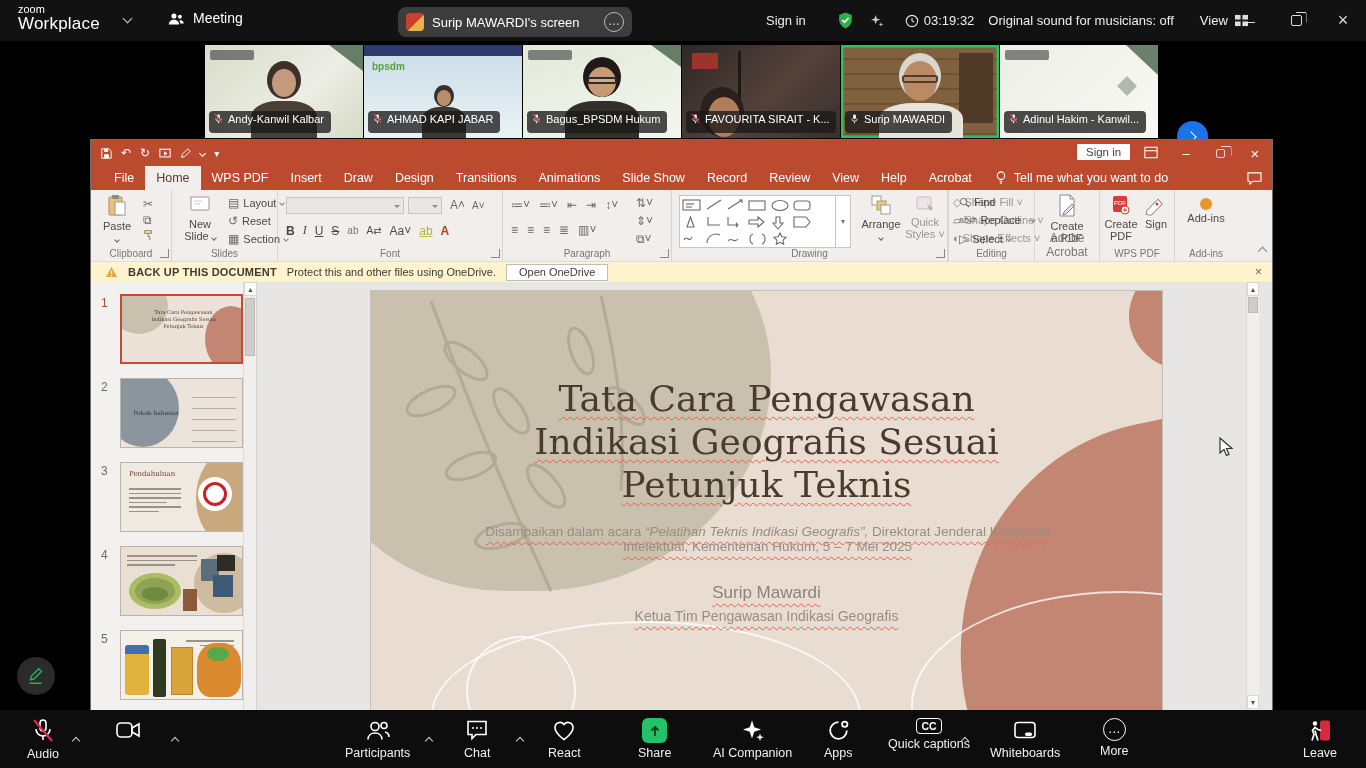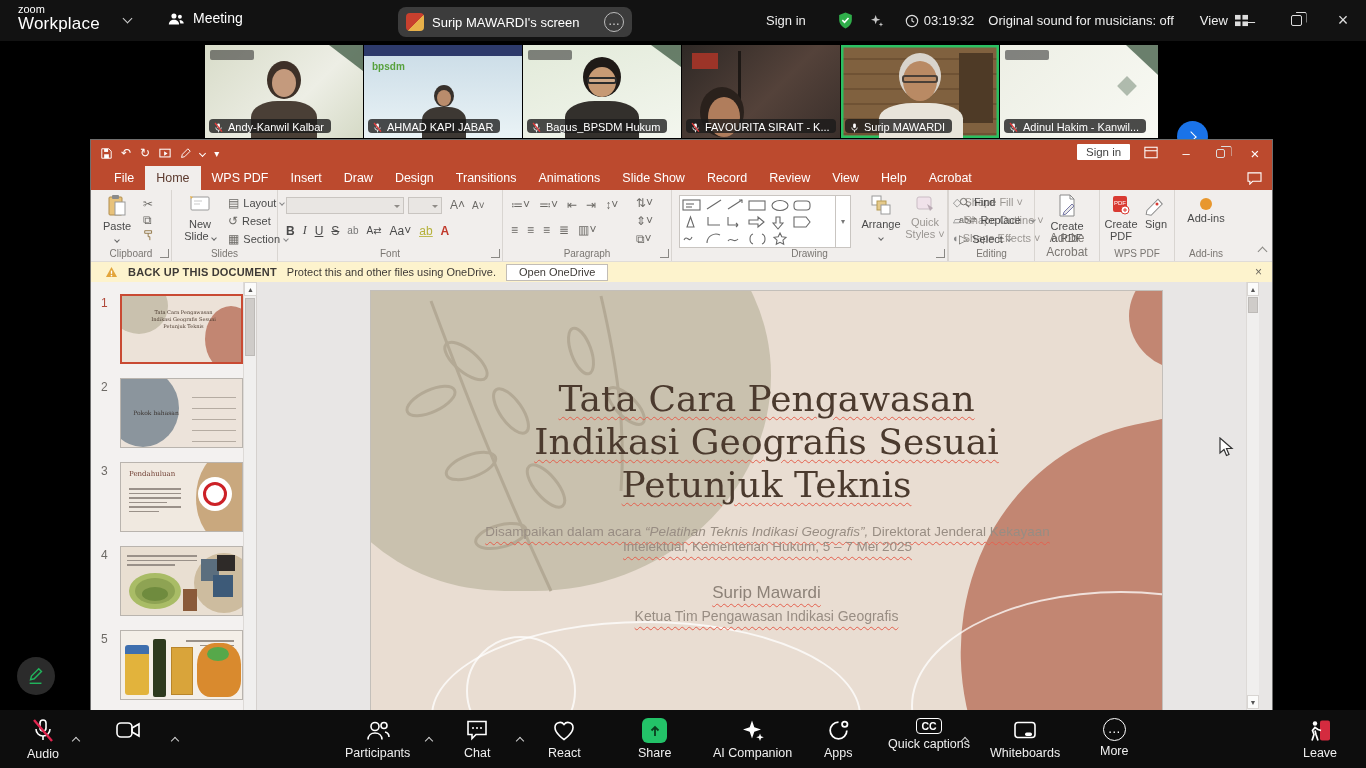--- a/index.html
+++ b/index.html
@@ -19,21 +19,21 @@
   .pill .ptext { font-size:13px; color:#fff; white-space:nowrap; }
   .pill .dots { margin-left:auto; width:20px; height:20px; border:1.3px solid #bbb; border-radius:50%; color:#ddd; font-size:12px; text-align:center; line-height:17px; }
   .tright { position:absolute; top:0; left:740px; height:41px; display:flex; align-items:center; gap:14px; font-size:13px; color:#eee; }
   .winbtn { width:30px; height:41px; display:flex; align-items:center; justify-content:center; color:#ddd; font-size:15px; }
   .restore-box { width:11px; height:11px; border:1.3px solid #ddd; border-radius:2px; position:relative; }
   .restore-box:before { content:""; position:absolute; left:2px; top:-4px; width:11px; height:11px; border:1.3px solid #ddd; border-radius:2px; clip-path:polygon(20% 0,100% 0,100% 80%,80% 80%,80% 20%,20% 20%); }
 
   
   .strip { position:absolute; left:0; top:45px; width:1366px; height:93px; background:#000; }
   .tile { position:absolute; top:0; width:158px; height:93px; overflow:hidden; }
-  .nametag { position:absolute; left:4px; bottom:5px; background:rgba(25,25,25,.78); border-radius:4px; padding:2px 7px 0 4px; display:flex; align-items:flex-end; gap:4px; max-width:150px; }
+  .nametag { position:absolute; left:4px; bottom:5px; background:rgba(25,25,25,.78); border-radius:4px; padding:2px 7px 8px 4px; display:flex; align-items:flex-start; gap:4px; max-width:150px; }
   .nametag span { color:#fff; font-size:11px; white-space:nowrap; overflow:hidden; }
   .head { position:absolute; border-radius:50%; }
   .shoulders { position:absolute; border-radius:40% 40% 0 0; }
   .logochip { position:absolute; left:5px; top:5px; width:44px; height:10px; background:rgba(40,40,40,.55); border-radius:2px; }
   .deco { position:absolute; background:#2f4d35; opacity:.7; }
   .nextbtn { position:absolute; left:1177px; top:76px; width:31px; height:31px; border-radius:50%; background:#1a73e8; display:flex; align-items:center; justify-content:center; }
   .nextbtn .chev { transform:rotate(-45deg); border-color:#fff; width:8px; height:8px; margin-left:-3px; }
 
   
   .ppt { position:absolute; left:91px; top:140px; width:1181px; height:570px; background:#f1eeec; box-shadow:0 0 0 1px #6e6e6e; }
@@ -321,20 +321,28 @@
     <span class="tab">Draw</span>
     <span class="tab">Design</span>
     <span class="tab">Transitions</span>
     <span class="tab">Animations</span>
     <span class="tab">Slide Show</span>
     <span class="tab">Record</span>
     <span class="tab">Review</span>
     <span class="tab">View</span>
     <span class="tab">Help</span>
     <span class="tab">Acrobat</span>
+    <span class="tellme">
+      <svg width="12" height="14" viewBox="0 0 12 15">
+          <circle cx="6" cy="5" r="4" fill="none" stroke="#fff" stroke-width="1.2"></circle>
+          <line x1="4.5" y1="11" x2="7.5" y2="11" stroke="#fff" stroke-width="1.2"></line>
+          <line x1="5" y1="13" x2="7" y2="13" stroke="#fff" stroke-width="1.2"></line>
+        </svg>
+      <span>Tell me what you want to do</span>
+    </span>
     <svg class="cmt" width="15" height="13" viewBox="0 0 16 14">
         <path d="M1 1h14v9H6l-3 3v-3H1z" fill="none" stroke="#fff" stroke-width="1.2"></path>
       </svg>
   </div>
 
   <div class="ribbon">
 
     <div class="group" style="left:0;width:81px;">
       <div class="bigbtn" style="left:4px;">
         <svg width="20" height="24" viewBox="0 0 20 24">

